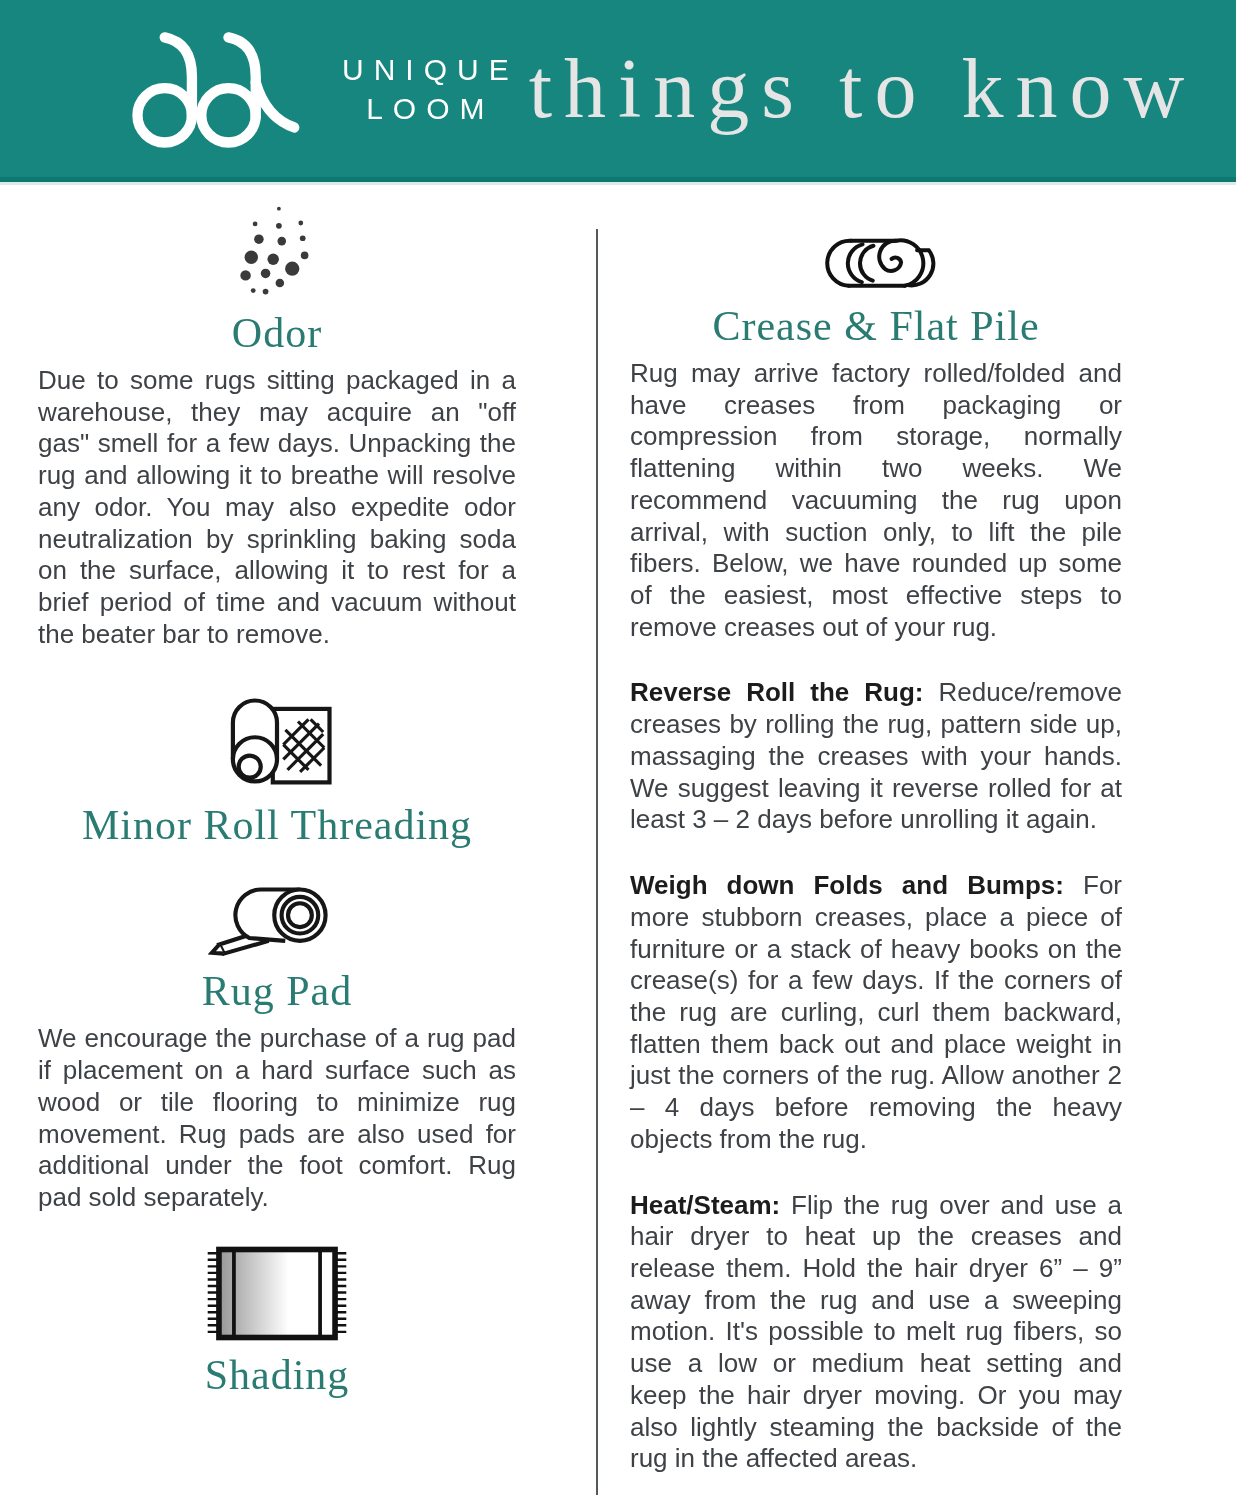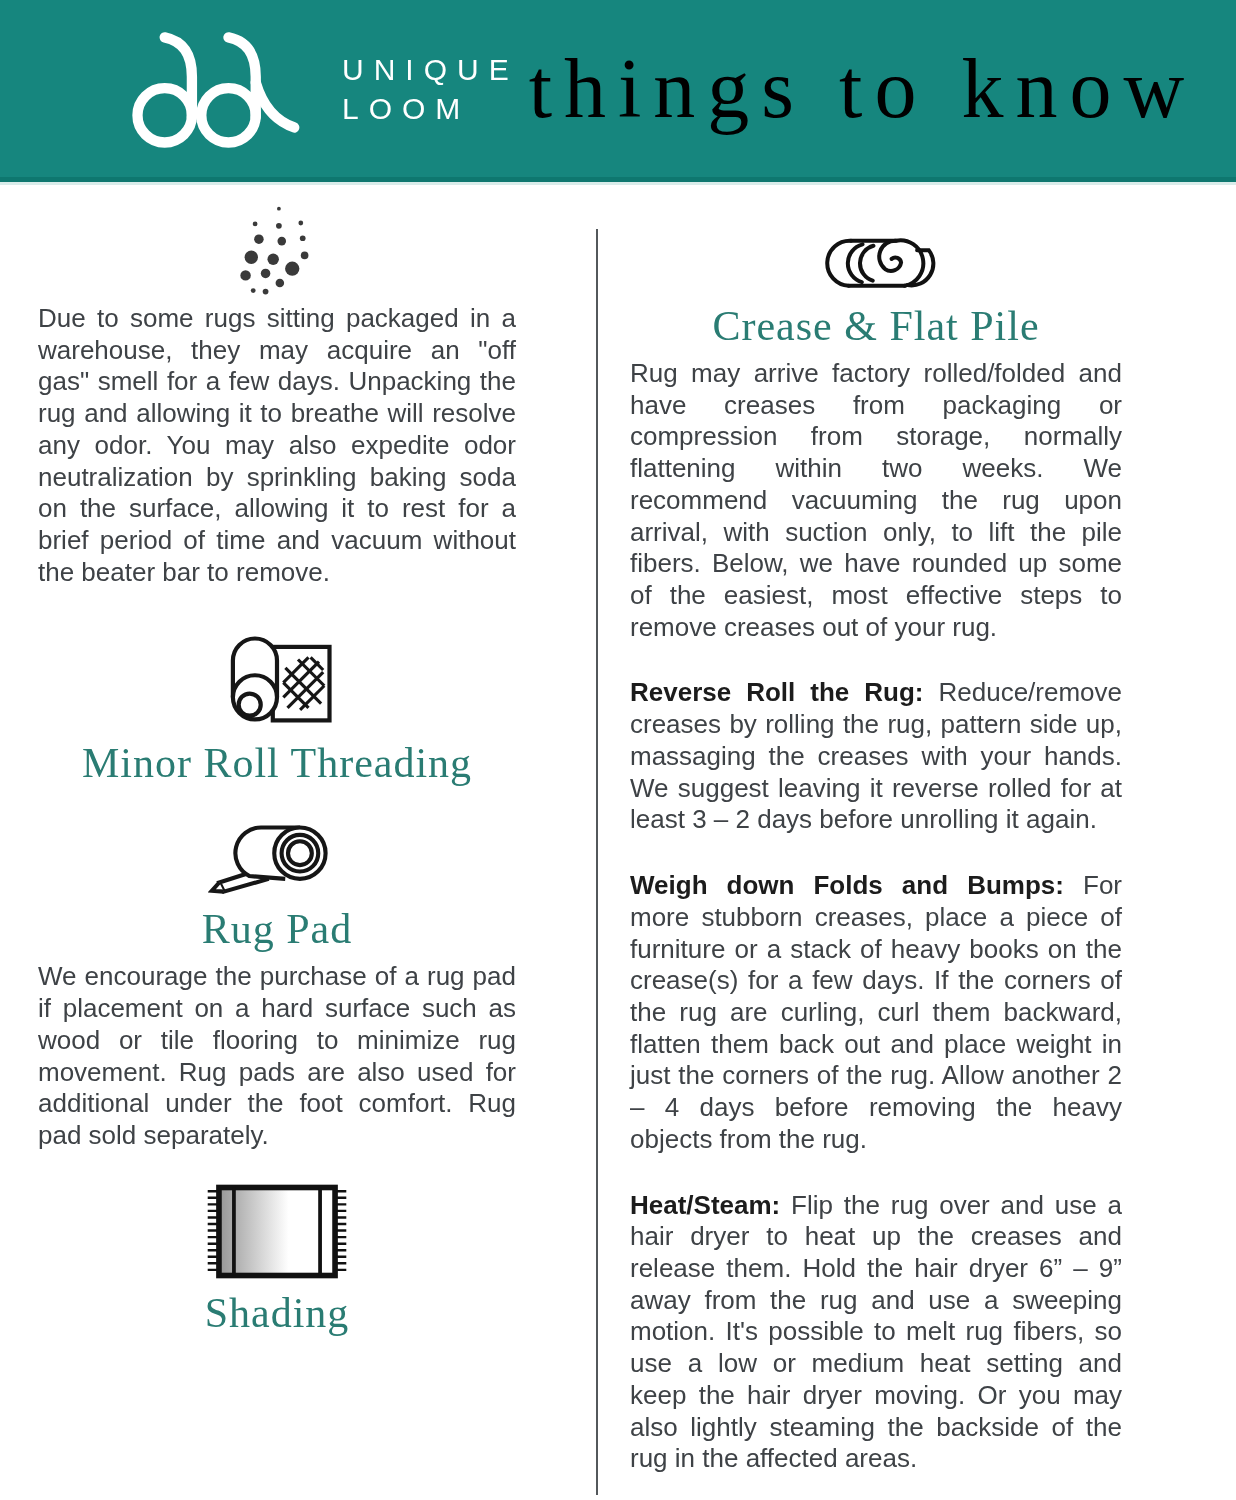--- a/index.html
+++ b/index.html
@@ -17,25 +17,25 @@
     height: 182px;
     background: #16867e;
     display: flex; align-items: center;
     border-bottom: 5px solid #0e776f;
   }
   .header-underline { height: 3px; background: #d9ecea; }
   .logo-group { margin-left: 126px; display: flex; align-items: center; gap: 26px; }
   .logo-icon { width: 190px; height: 122px; }
   .brand {
     color: #ffffff; font-size: 30px; letter-spacing: 10px;
-    line-height: 1.3; font-weight: 400;
+    line-height: 1.3; text-align: center; font-weight: 400;
   }
   .page-title {
     flex: 1; text-align: right; margin-right: 54px; margin-left: 10px;
-    color: #000000;
+    color: #e5e5e5;
     font-family: "Liberation Serif", "DejaVu Serif", serif;
     font-size: 84px; font-weight: 400; letter-spacing: 12px;
     white-space: nowrap;
   }
 
   
   .columns { display: flex; padding-left: 38px; }
   .col-left  { width: 478px; }
   .divider   { width: 2px; background: #53585b; margin-left: 80px; margin-top: 44px; height: 1266px; }
   .col-right { width: 492px; margin-left: 32px; }
@@ -108,20 +108,21 @@
             <circle cx="46" cy="59" r="6"></circle>
             <circle cx="79" cy="55" r="4"></circle>
           <circle cx="17" cy="76" r="5.5"></circle>
             <circle cx="38" cy="74" r="5"></circle>
             <circle cx="66" cy="69" r="7.5"></circle>
           <circle cx="53" cy="84" r="4.5"></circle>
             <circle cx="25" cy="92" r="2.5"></circle>
             <circle cx="38" cy="93" r="3"></circle>
         </svg>
       </span>
+      <h2 class="heading">Odor</h2>
       <p class="body">Due to some rugs sitting packaged in a warehouse, they may acquire an "off gas" smell for a few days. Unpacking the rug and allowing it to breathe will resolve any odor. You may also expedite odor neutralization by sprinkling baking soda on the surface, allowing it to rest for a brief period of time and vacuum without the beater bar to remove.</p>
     </div>
 
     <div class="section s-thread">
       <span class="icon-wrap">
         <svg viewBox="0 0 112 100" width="118" height="105" fill="none" stroke="#161616" stroke-width="4">
           <rect x="52" y="18" width="54" height="70" fill="#ffffff"></rect>
           <g stroke-width="3">
             <path d="M62,52 L86,28"></path>
               <path d="M62,66 L96,32"></path>

